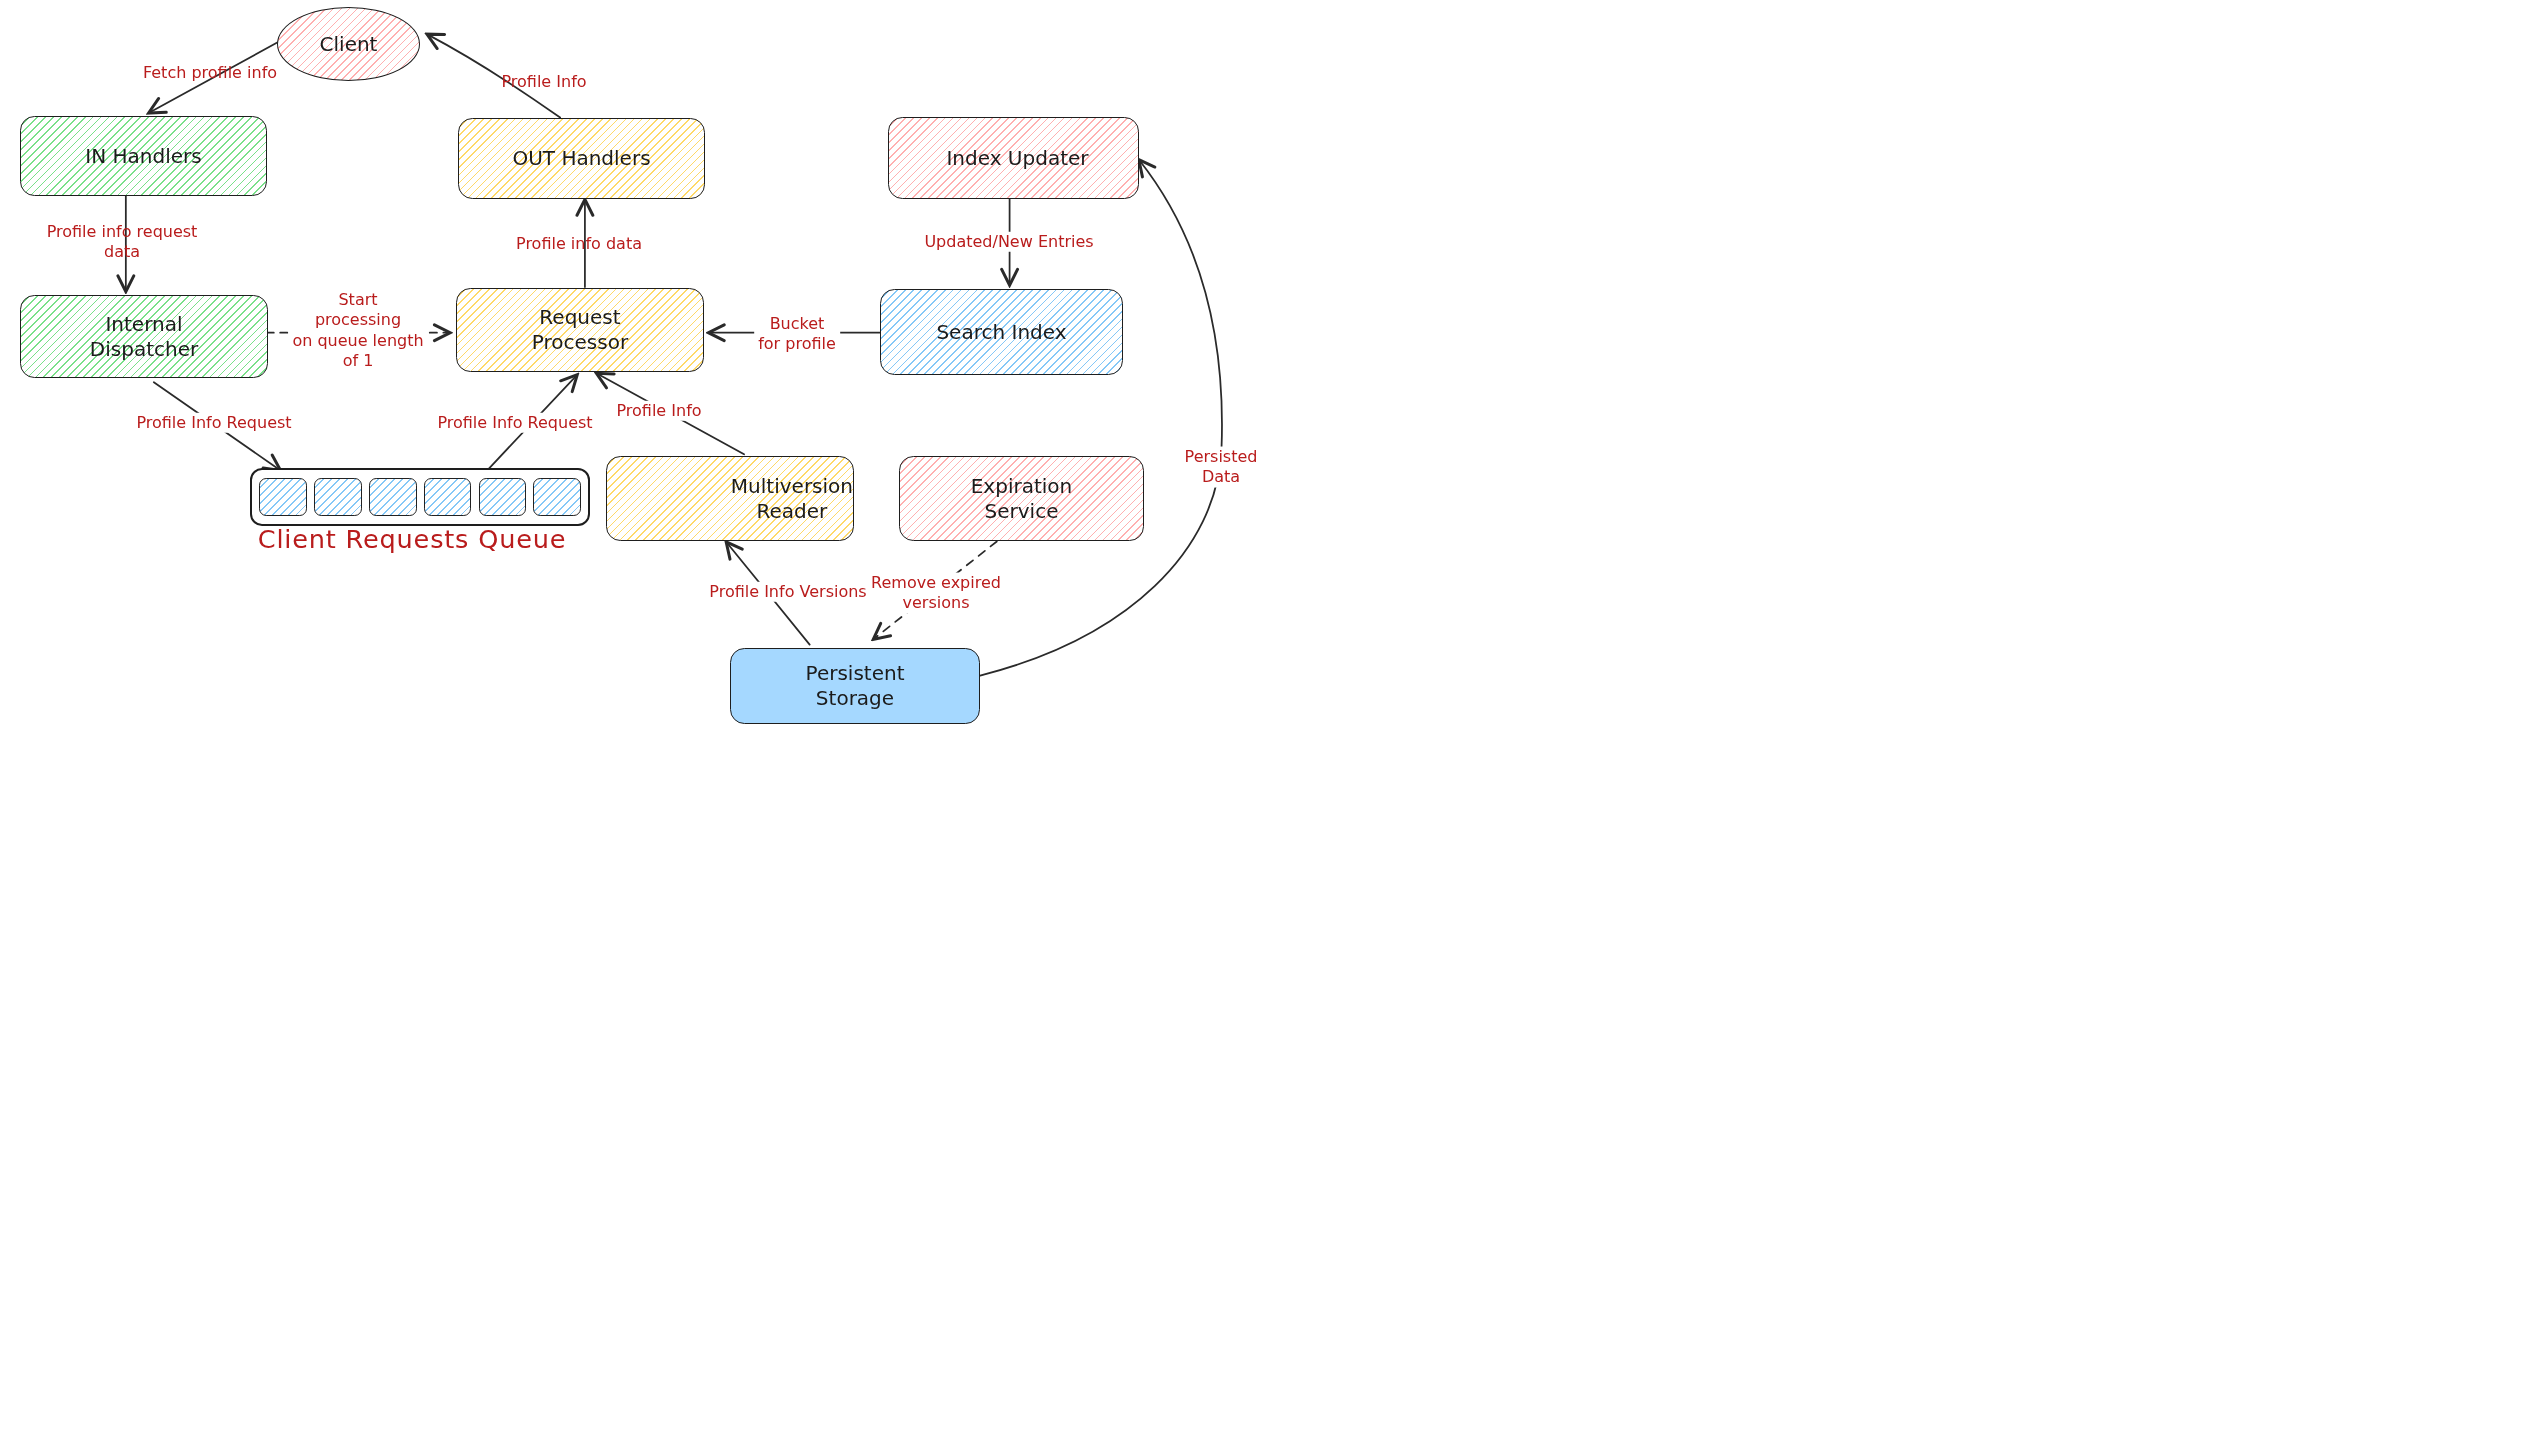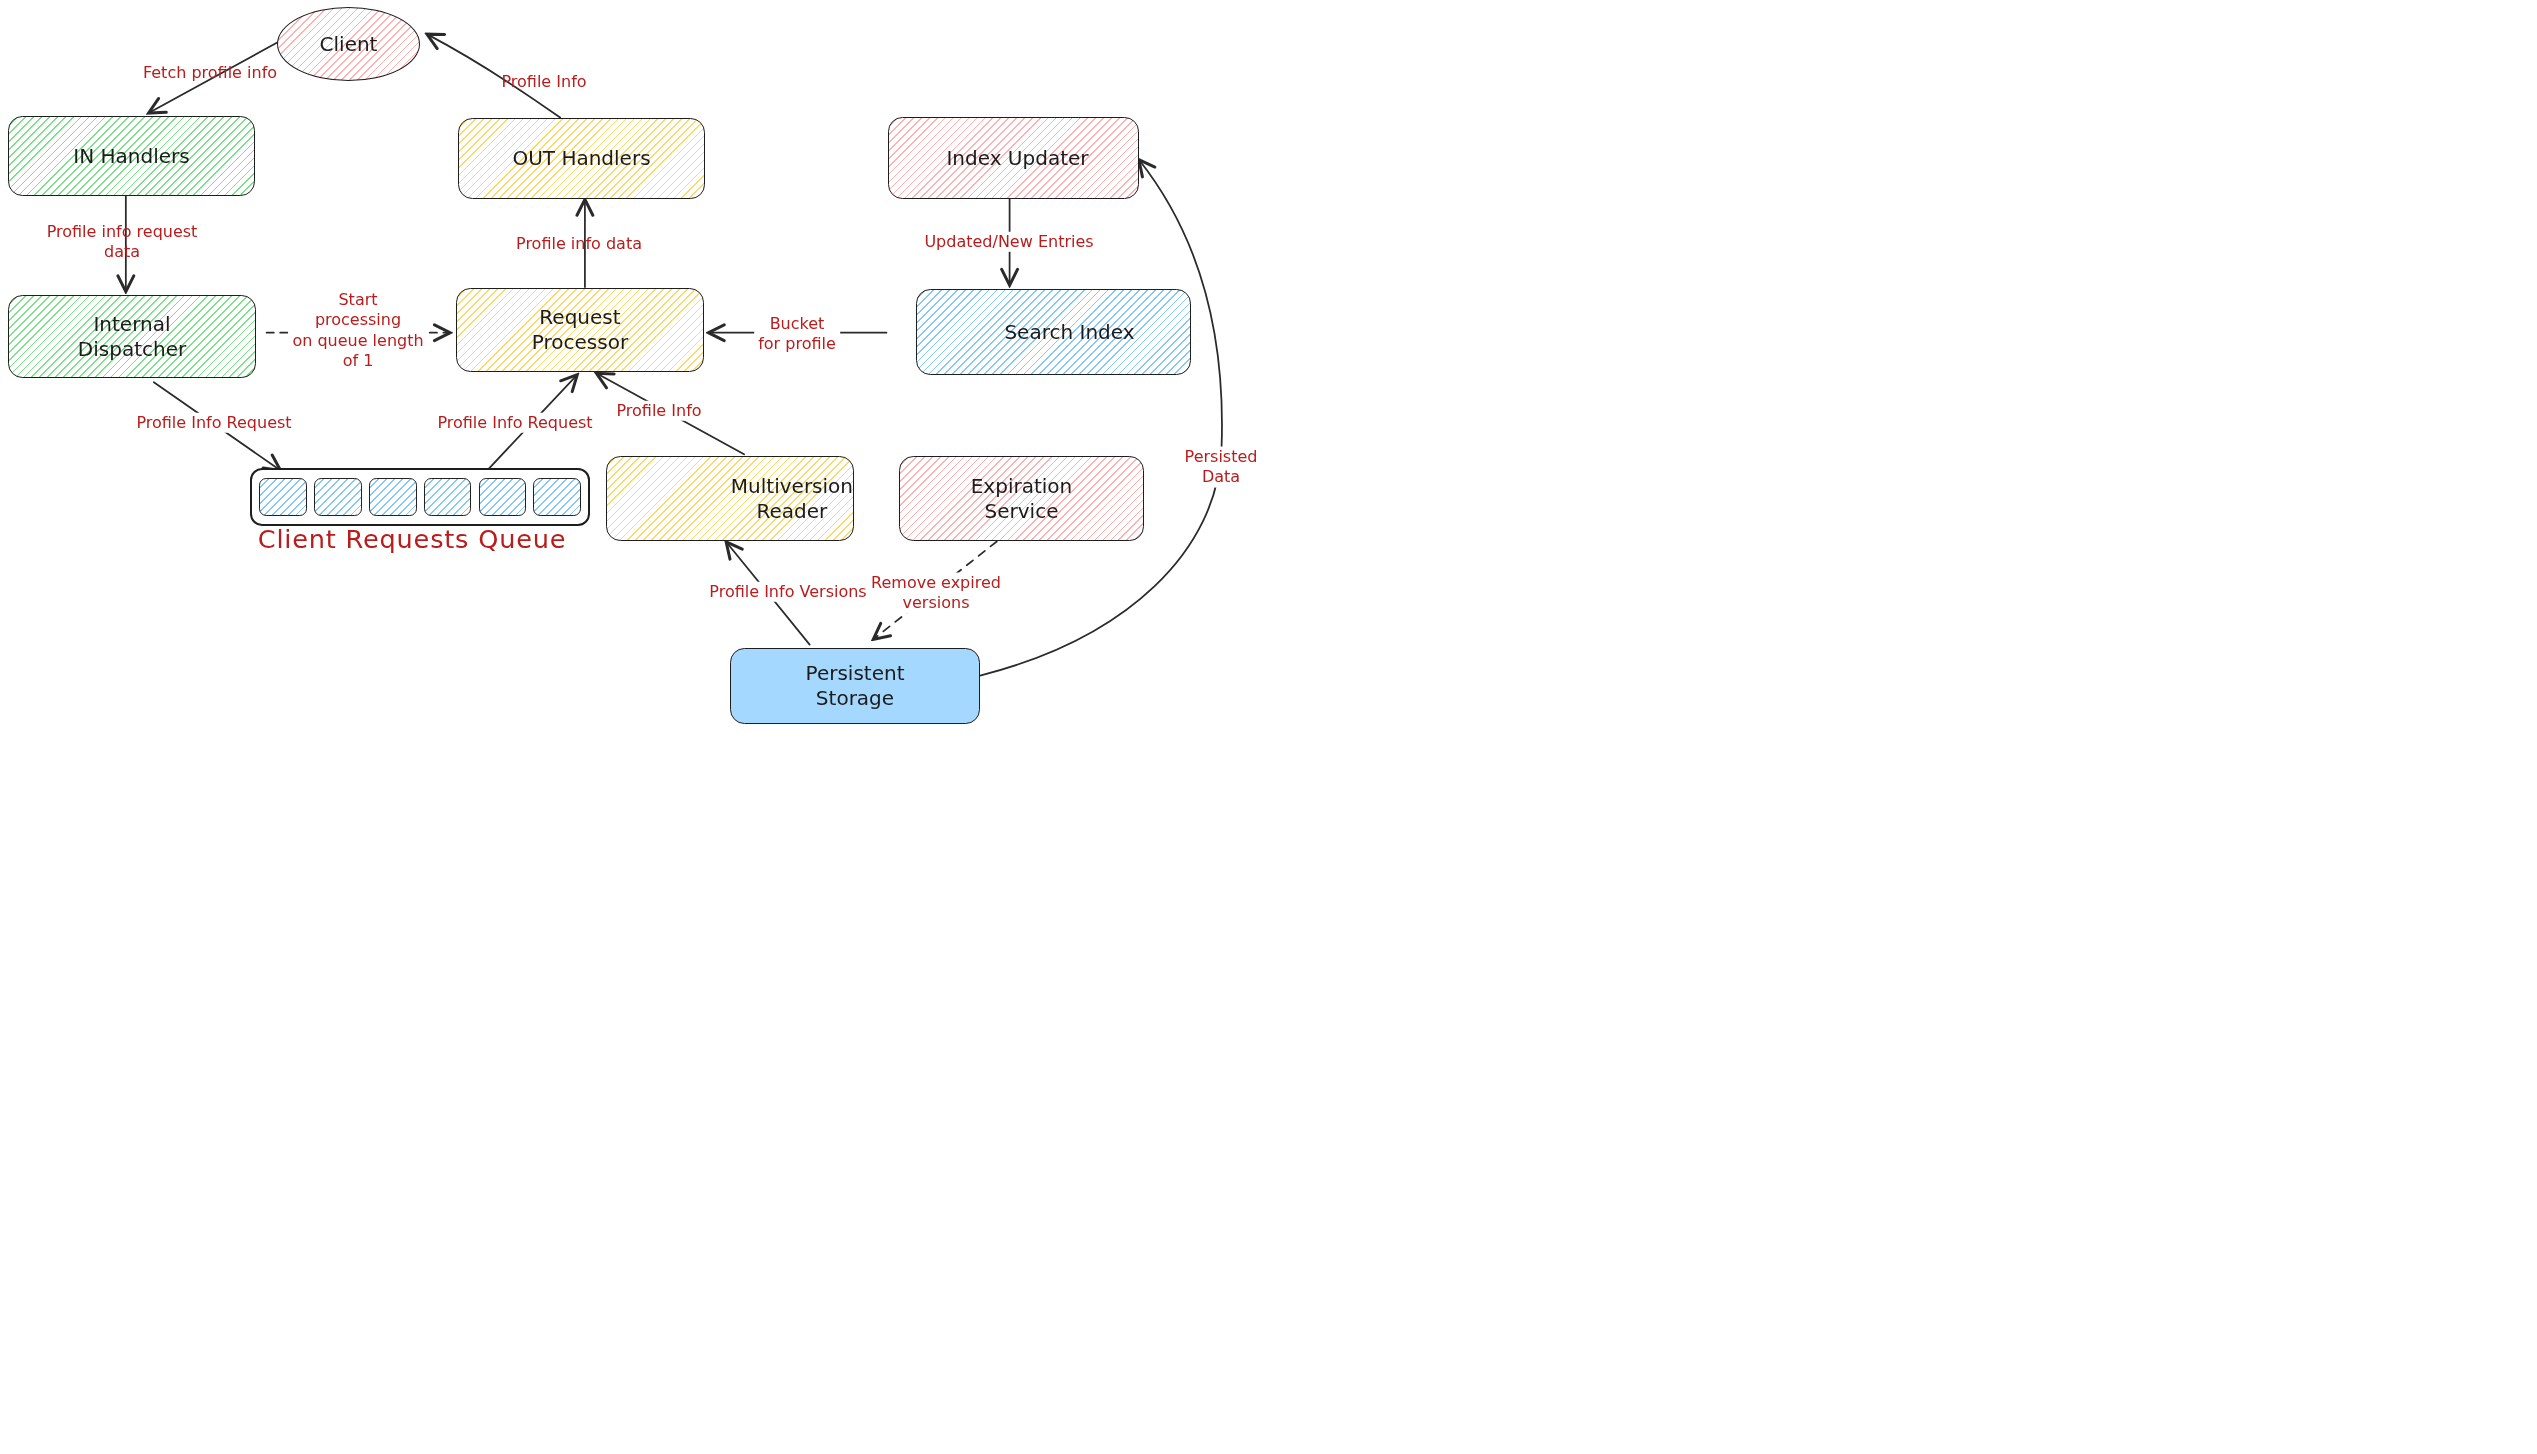--- a/index.html
+++ b/index.html
@@ -16,21 +16,21 @@
     position:absolute;
     display:flex;align-items:center;justify-content:center;
     border:1.9px solid var(--stroke);
     border-radius:14.4px;
     text-align:center;
     font-size:20px;
     line-height:1.25;
     white-space:pre-line;
     background-color:#ffffff;
   }
-  .hatch-green{background-image:repeating-linear-gradient(135deg, var(--green) 0 1.2px, transparent 1.2px 5.6px);}
+  .hatch-green{background-image:repeating-linear-gradient(135deg, var(--green) 0 1.2px, transparent 1.2px 5.6px);margin-left:12px;}
   .hatch-yellow{background-image:repeating-linear-gradient(135deg, var(--yellow) 0 1.1px, transparent 1.1px 5.6px);}
   .hatch-red{background-image:repeating-linear-gradient(135deg, var(--red) 0 1.1px, transparent 1.1px 5.6px);}
   .hatch-blue{background-image:repeating-linear-gradient(135deg, var(--blue) 0 1.2px, transparent 1.2px 5.6px);}
   .solid-blue{background-color:var(--solid_blue);}
   .ellipse{border-radius:50%;}
   .queue{
     position:absolute;
     border:2.1px solid var(--stroke);
     border-radius:12px;
     display:flex;align-items:center;
@@ -111,21 +111,21 @@
 
   <div class="node hatch-yellow" style="left:456px;top:288px;width:246px;height:82px;">
     <span>Request
 Processor</span>
   </div>
 
   <div class="node hatch-red" style="left:888px;top:117px;width:241px;height:80px;padding-left:8px;">
     <span>Index Updater</span>
   </div>
 
-  <div class="node hatch-blue" style="left:916px;top:289px;width:241px;height:84px;padding-left:32px;">
+  <div class="node hatch-blue" style="left:880px;top:289px;width:241px;height:84px;">
     <span>Search Index</span>
   </div>
 
   <div class="queue" style="left:250px;top:468px;width:322px;height:54px;">
 
   <div class="slot"></div>
       <div class="slot"></div>
       <div class="slot"></div>
       <div class="slot"></div>
       <div class="slot"></div>

